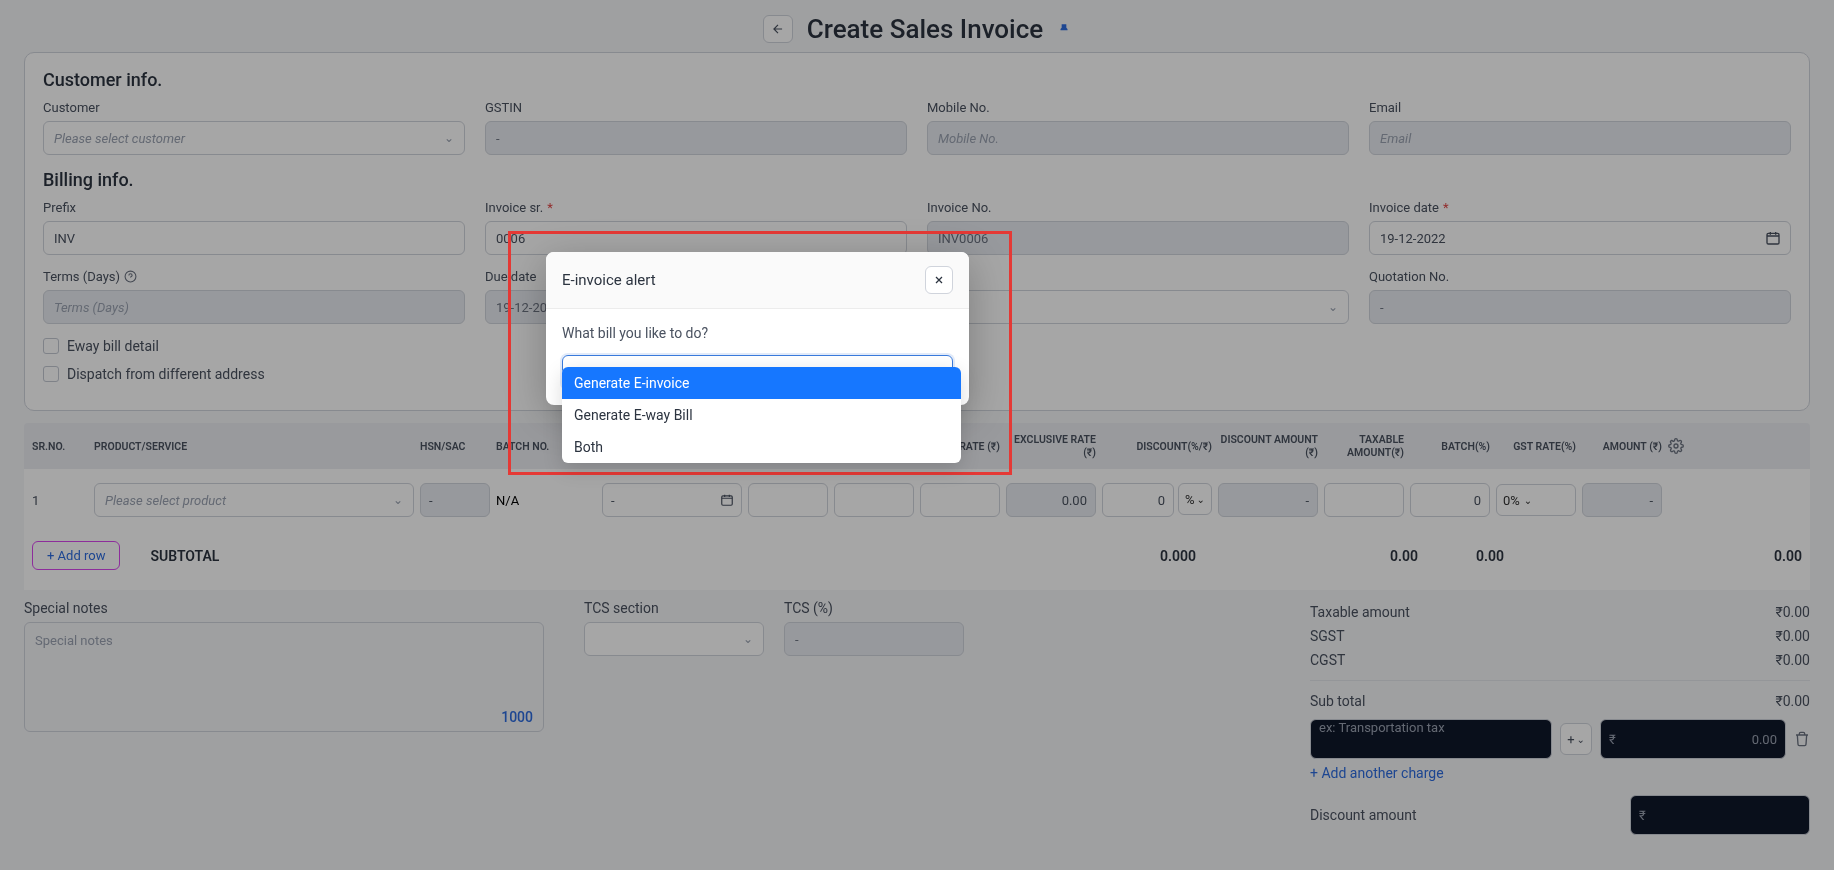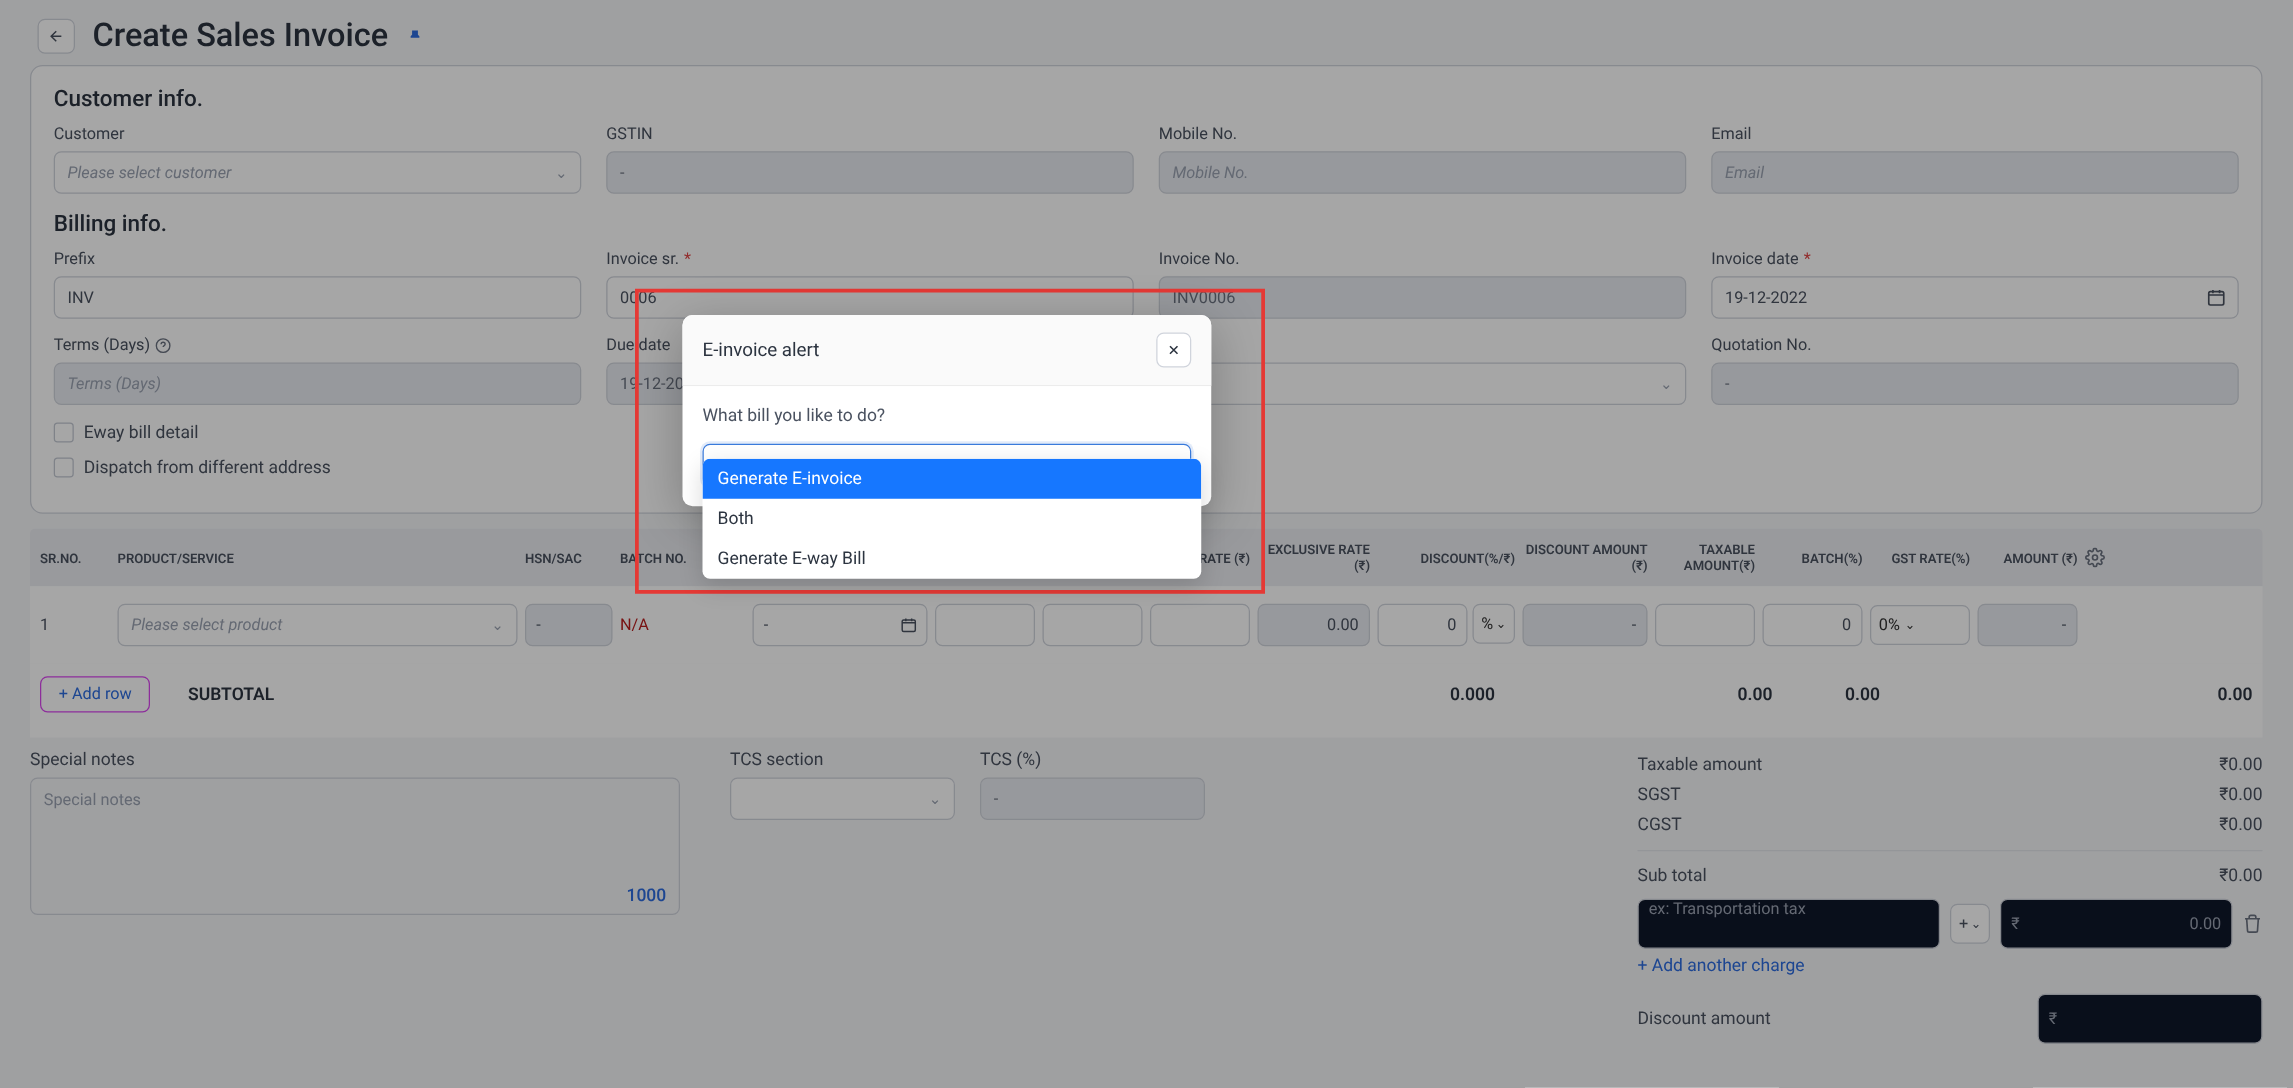--- a/index.html
+++ b/index.html
@@ -20,20 +20,21 @@
   position: absolute;
   inset: 0;
   background: rgba(0,0,0,0.35);
   z-index: 90;
 }
 .page-header {
   display: flex;
   align-items: center;
   gap: 14px;
   padding: 14px 30px 8px 30px;
+  justify-content: center;
 }
 .back-btn {
   width: 30px;
   height: 28px;
   border: 1px solid #d0d4dc;
   border-radius: 6px;
   background: #fff;
   display: flex;
   align-items: center;
   justify-content: center;
@@ -556,21 +557,21 @@
 
   <div class="table-row">
     <div style="font-size:13px;color:#4a5260;">1</div>
     <div class="select">
       <span class="placeholder">Please select product</span>
       <span class="chev">⌄</span>
     </div>
     <div class="cell-input readonly">
         <span>-</span>
       </div>
-    <div style="font-size:13px;color:#b91c1c;">N/A</div>
+    <div style="font-size:13px;color:#000000;">N/A</div>
     <div style="position:relative;">
       <div class="cell-input">
           <span>-</span>
         </div>
       <span style="position:absolute;right:8px;top:50%;transform:translateY(-50%);">
         <svg width="14" height="14" viewBox="0 0 24 24" fill="none" stroke="#4a5260" stroke-width="2">
             <rect x="3" y="5" width="18" height="16" rx="2"></rect>
             <path d="M3 9h18M8 3v4M16 3v4"></path>
           </svg>
       </span>
@@ -715,16 +716,16 @@
       <span class="sicon">
         <svg width="12" height="12" viewBox="0 0 24 24" fill="none" stroke="#9aa2b1" stroke-width="2">
             <circle cx="11" cy="11" r="7"></circle>
             <path d="M21 21l-5-5"></path>
           </svg>
       </span>
     </div>
   </div>
   <div class="dropdown">
     <div class="dd-item active">Generate E-invoice</div>
+    <div class="dd-item">Generate E-way Bill</div>
     <div class="dd-item">Both</div>
-    <div class="dd-item">Generate E-way Bill</div>
   </div>
 </div>
 
 </body></html>

